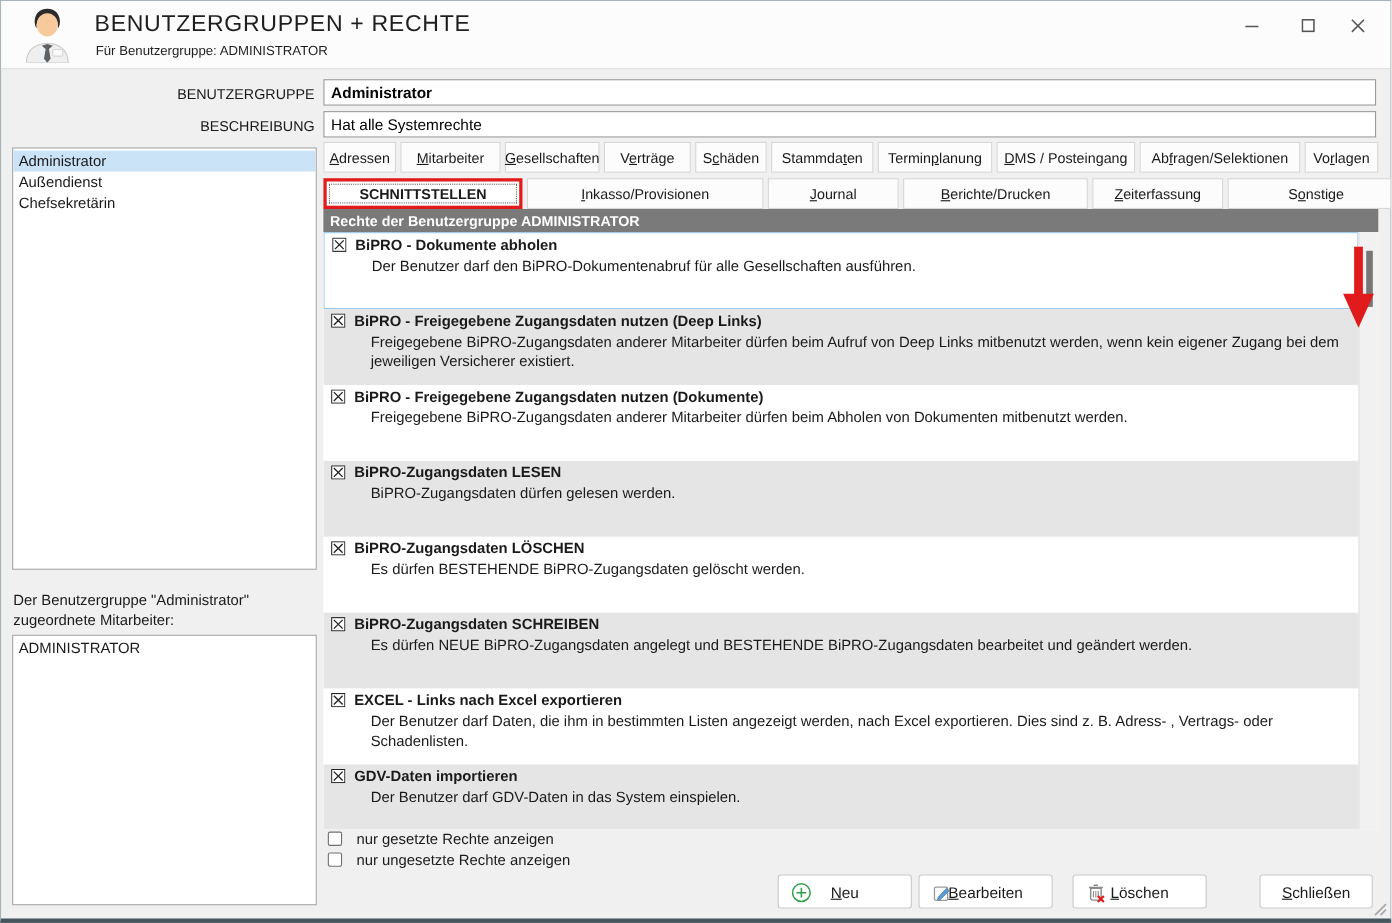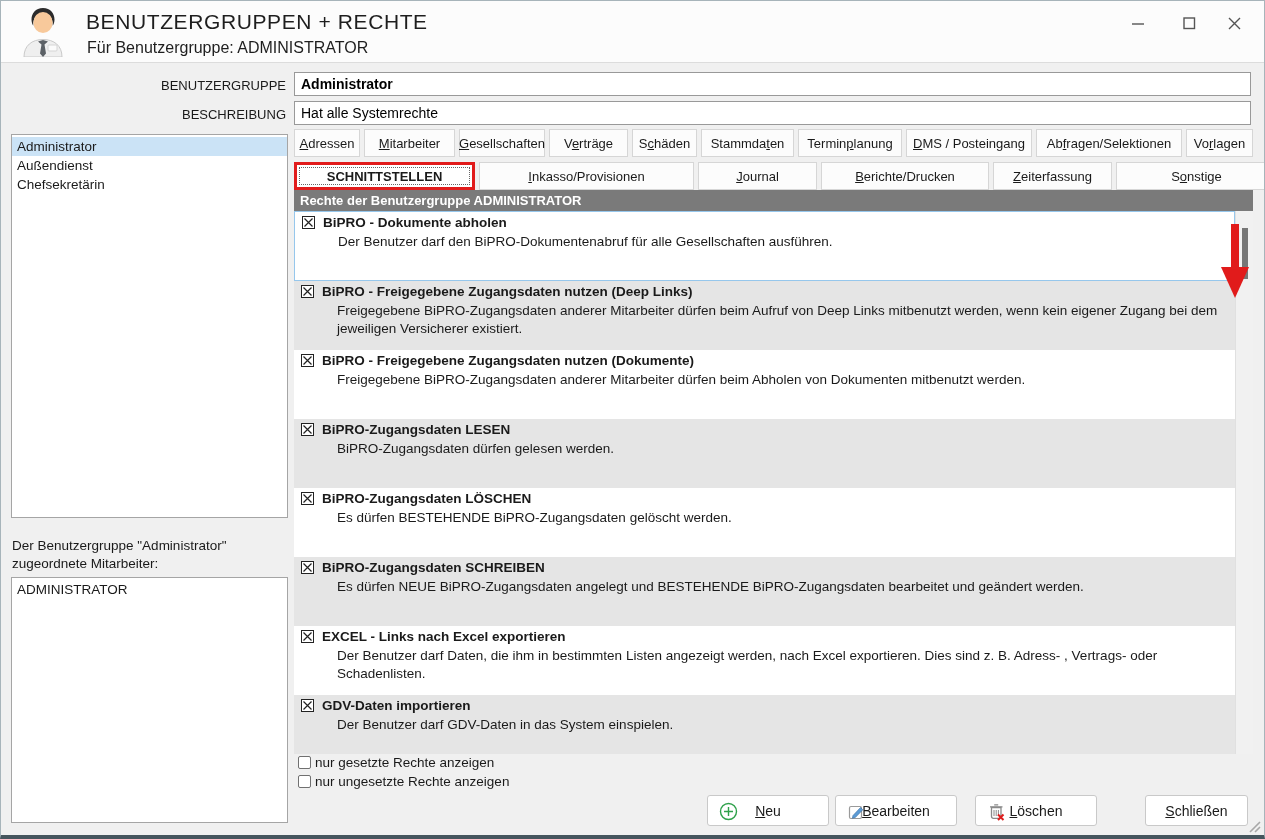--- a/index.html
+++ b/index.html
@@ -13,21 +13,21 @@
     --del-red:#dd1d1d;
   }
   *{margin:0;padding:0;box-sizing:border-box;}
   body{background:#fff;font-family:"Liberation Sans",sans-serif;color:#1a1a1a;}
   .window{position:relative;width:1265px;height:839px;background:#f0f0f0;
     border:1px solid #a7b4ba;border-bottom:4px solid #45555d;overflow:hidden;}
   
   .titlebar{position:absolute;left:0;top:0;right:0;height:62px;background:#fcfcfc;border-bottom:1px solid #dcdcdc;}
   .avatar{position:absolute;left:18px;top:6px;width:48px;height:50px;}
   .win-title{position:absolute;left:85px;top:9px;font-size:21px;letter-spacing:.6px;color:#1e1e1e;white-space:nowrap;}
-  .win-subtitle{position:absolute;left:86px;top:38px;font-size:16px;color:#1e1e1e;white-space:nowrap;}
+  .win-subtitle{position:absolute;left:86px;top:38px;font-size:12px;color:#1e1e1e;white-space:nowrap;}
   .win-btn{position:absolute;top:8px;width:34px;height:28px;display:flex;align-items:center;justify-content:center;background:transparent;border:none;cursor:default;}
   #btn-min{left:1120px}#btn-max{left:1171px}#btn-close{left:1216px}
   
   .form-label{position:absolute;left:0;width:285px;text-align:right;font-size:13px;color:#1a1a1a;}
   .form-input{position:absolute;left:293px;width:957px;height:24px;border:1px solid #999;background:#fff;
     font-family:"Liberation Sans",sans-serif;font-size:14px;padding:0 6px;color:#000;}
   #inp-group{top:71px;font-weight:bold;}
   #inp-desc{top:100px;}
   
   .listbox{position:absolute;left:10px;width:277px;background:#fff;border:1px solid #a5a5a5;overflow:hidden;padding-top:2px;}
@@ -62,21 +62,21 @@
   .perm-selected{border:1px solid var(--selection-border);}
   .perm-title-row{display:flex;align-items:center;gap:8px;height:20px;}
   .perm-checkbox{width:13px;height:13px;flex:none;display:inline-flex;}
   .perm-title{font-weight:bold;font-size:13.5px;white-space:nowrap;}
   .perm-desc{margin-left:36px;margin-top:1px;font-size:13.5px;line-height:18px;max-width:895px;}
   .perm-scrollbar{position:absolute;right:0;top:0;width:18px;height:543px;background:#f1f1f1;border-left:1px solid #e0e0e0;}
   .perm-scroll-thumb{position:absolute;left:6px;top:17px;width:6px;height:51px;background:#767676;}
   .red-arrow{position:absolute;left:1219px;top:223px;width:30px;height:76px;z-index:5;pointer-events:none;}
   
   .filters{position:absolute;left:297px;top:753px;display:flex;flex-direction:column;gap:2px;}
-  .filter-row{display:flex;align-items:center;gap:4px;height:17px;font-size:13.5px;}
+  .filter-row{display:flex;align-items:center;gap:13px;height:17px;font-size:13.5px;}
   .filter-box{width:13px;height:13px;border:1px solid #707070;border-radius:2px;background:#fff;flex:none;}
   
   .btn{position:absolute;top:794px;height:31px;background:#fff;border:1px solid #c9c9c9;border-radius:3px;
     display:flex;align-items:center;justify-content:center;font-family:"Liberation Sans",sans-serif;
     font-size:14px;color:#1a1a1a;cursor:default;}
   .btn-icon{position:absolute;left:10px;top:5px;width:20px;height:20px;display:flex;align-items:center;justify-content:center;}
   #btn-new{left:706px;width:122px}
   #btn-edit{left:834px;width:122px}
   #btn-delete{left:974px;width:122px}
   #btn-closewin{left:1144px;width:103px}

